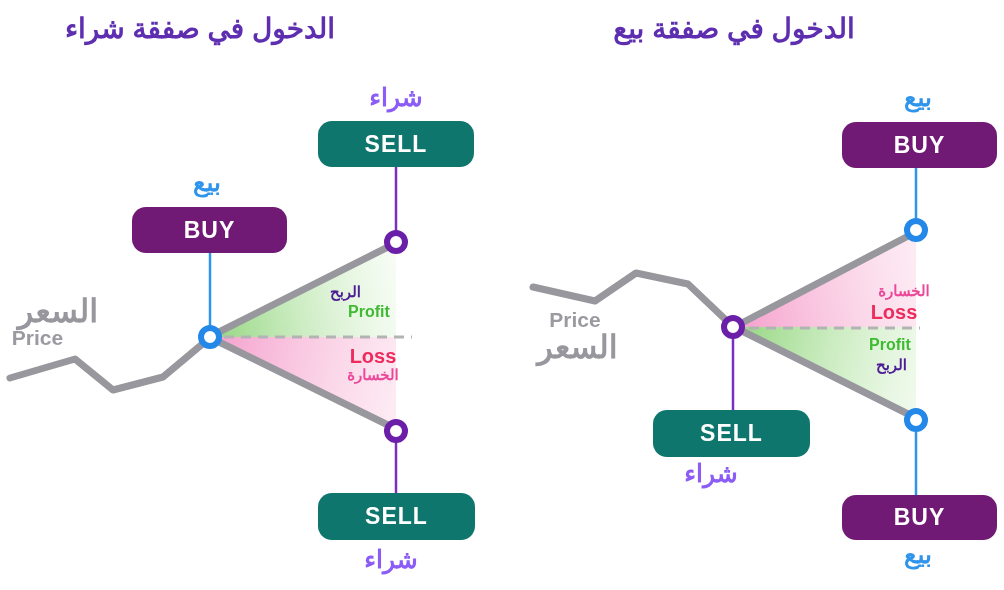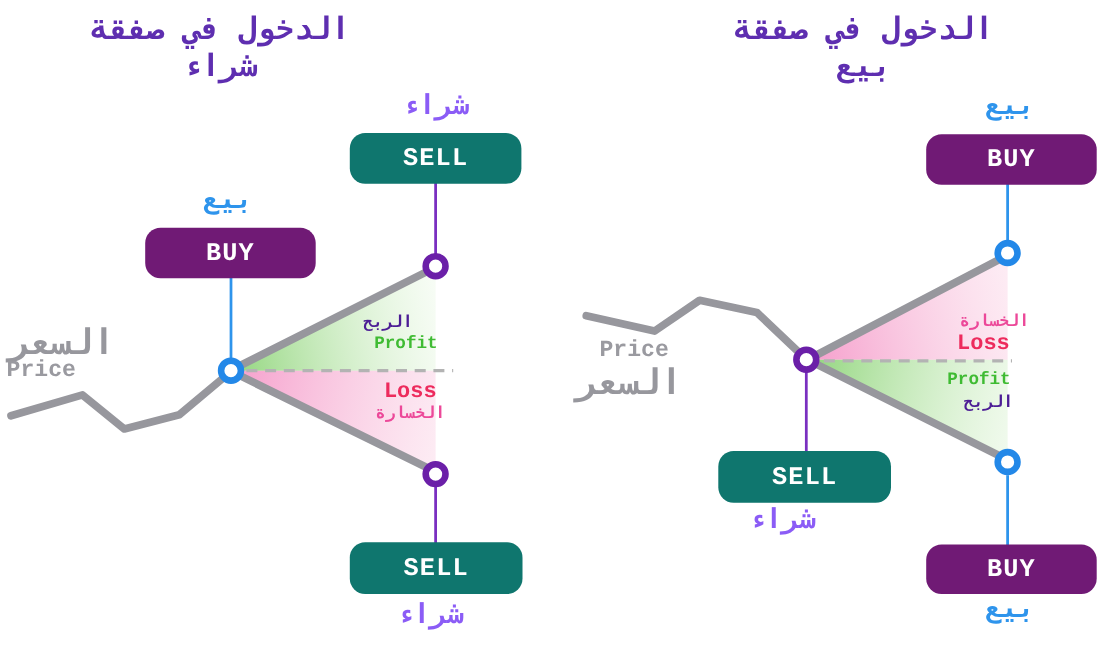--- a/index.html
+++ b/index.html
@@ -1,18 +1,18 @@
 <!DOCTYPE html>
 <html lang="ar"><head>
 <meta charset="utf-8">
 <style>
   html,body{margin:0;padding:0;background:#fff;}
   .canvas{
     position:relative;width:1004px;height:590px;background:#ffffff;overflow:hidden;
-    font-family:Liberation Mono, monospace;
+    font-family:Liberation Sans, sans-serif;
   }
   .layer{position:absolute;left:0;top:0;}
   
   .price{fill:none;stroke:#97979d;stroke-width:7;stroke-linecap:round;stroke-linejoin:round;}
   .edge{stroke:#97979d;stroke-width:7;stroke-linecap:round;}
   .dash{stroke:#b3b3b3;stroke-width:3;stroke-dasharray:10 7;fill:none;}
   .conn-purple{stroke:#7a2fc0;stroke-width:2.5;}
   .conn-blue{stroke:#2e94ec;stroke-width:2.5;}
   .marker{fill:#ffffff;stroke-width:6;}
   .marker-blue{stroke:#2388e8;}
@@ -100,21 +100,21 @@
   <div class="abs price-en" style="left:0px;top:326px;width:75px;">Price</div>
 
   <div class="abs profit-ar" style="left:330px;top:283px;width:78px;" dir="rtl">الربح</div>
   <div class="abs profit-en" style="left:330px;top:303px;width:78px;">Profit</div>
   <div class="abs loss-en" style="left:334px;top:345px;width:78px;">Loss</div>
   <div class="abs loss-ar" style="left:334px;top:366px;width:78px;" dir="rtl">الخسارة</div>
 
   <div class="btn btn-sell" style="left:318px;top:493px;width:157px;height:47px;">SELL</div>
   <div class="lbl lbl-purple" style="left:341px;top:546px;width:100px;" dir="rtl">شراء</div>
 
-  <div class="abs title" style="left:635px;top:12px;width:300px;" dir="rtl">الدخول في صفقة بيع</div>
+  <div class="abs title" style="left:584px;top:12px;width:300px;" dir="rtl">الدخول في صفقة بيع</div>
 
   <div class="lbl lbl-blue" style="left:868px;top:84px;width:100px;" dir="rtl">بيع</div>
   <div class="btn btn-buy" style="left:842px;top:122px;width:155px;height:46px;">BUY</div>
 
   <div class="abs price-en" style="left:545px;top:308px;width:60px;">Price</div>
   <div class="abs price-ar" style="left:535px;top:328px;width:85px;" dir="rtl">السعر</div>
 
   <div class="abs loss-ar" style="left:868px;top:282px;width:72px;" dir="rtl">الخسارة</div>
   <div class="abs loss-en" style="left:858px;top:301px;width:72px;">Loss</div>
   <div class="abs profit-en" style="left:852px;top:336px;width:76px;">Profit</div>

